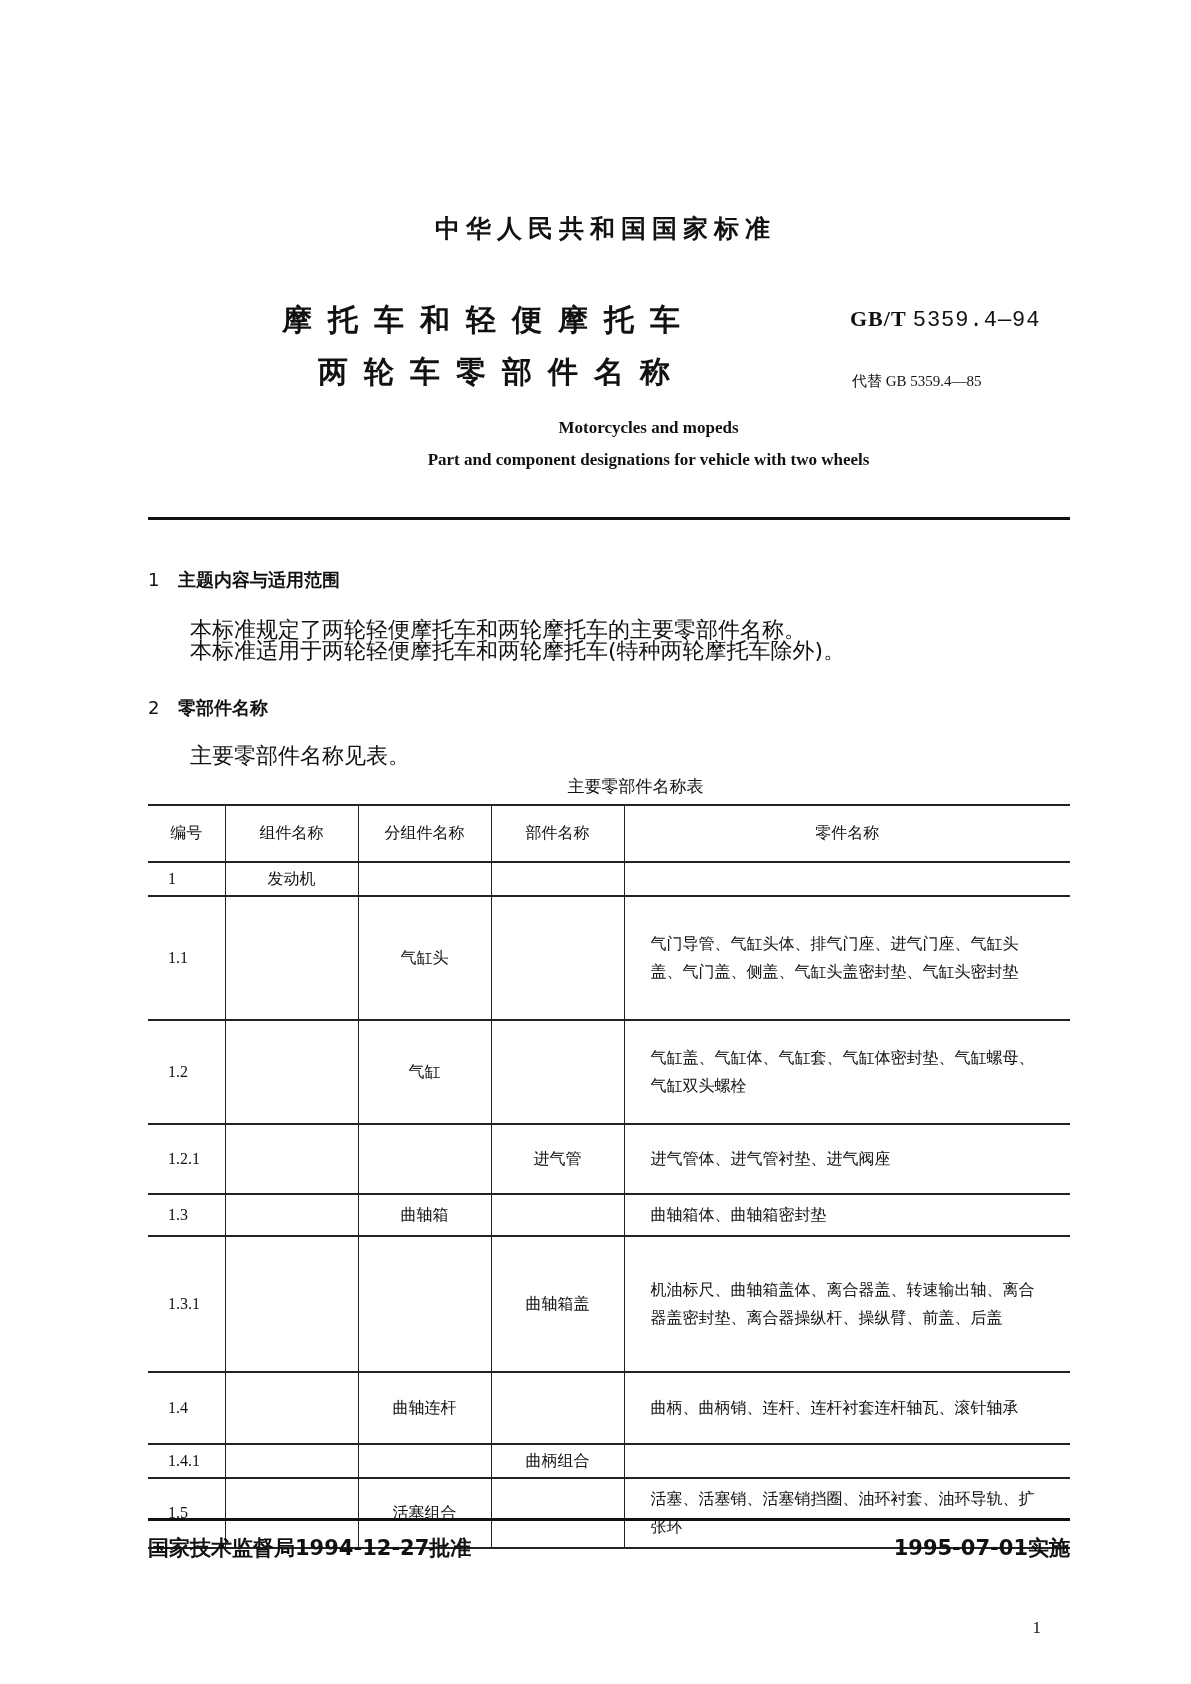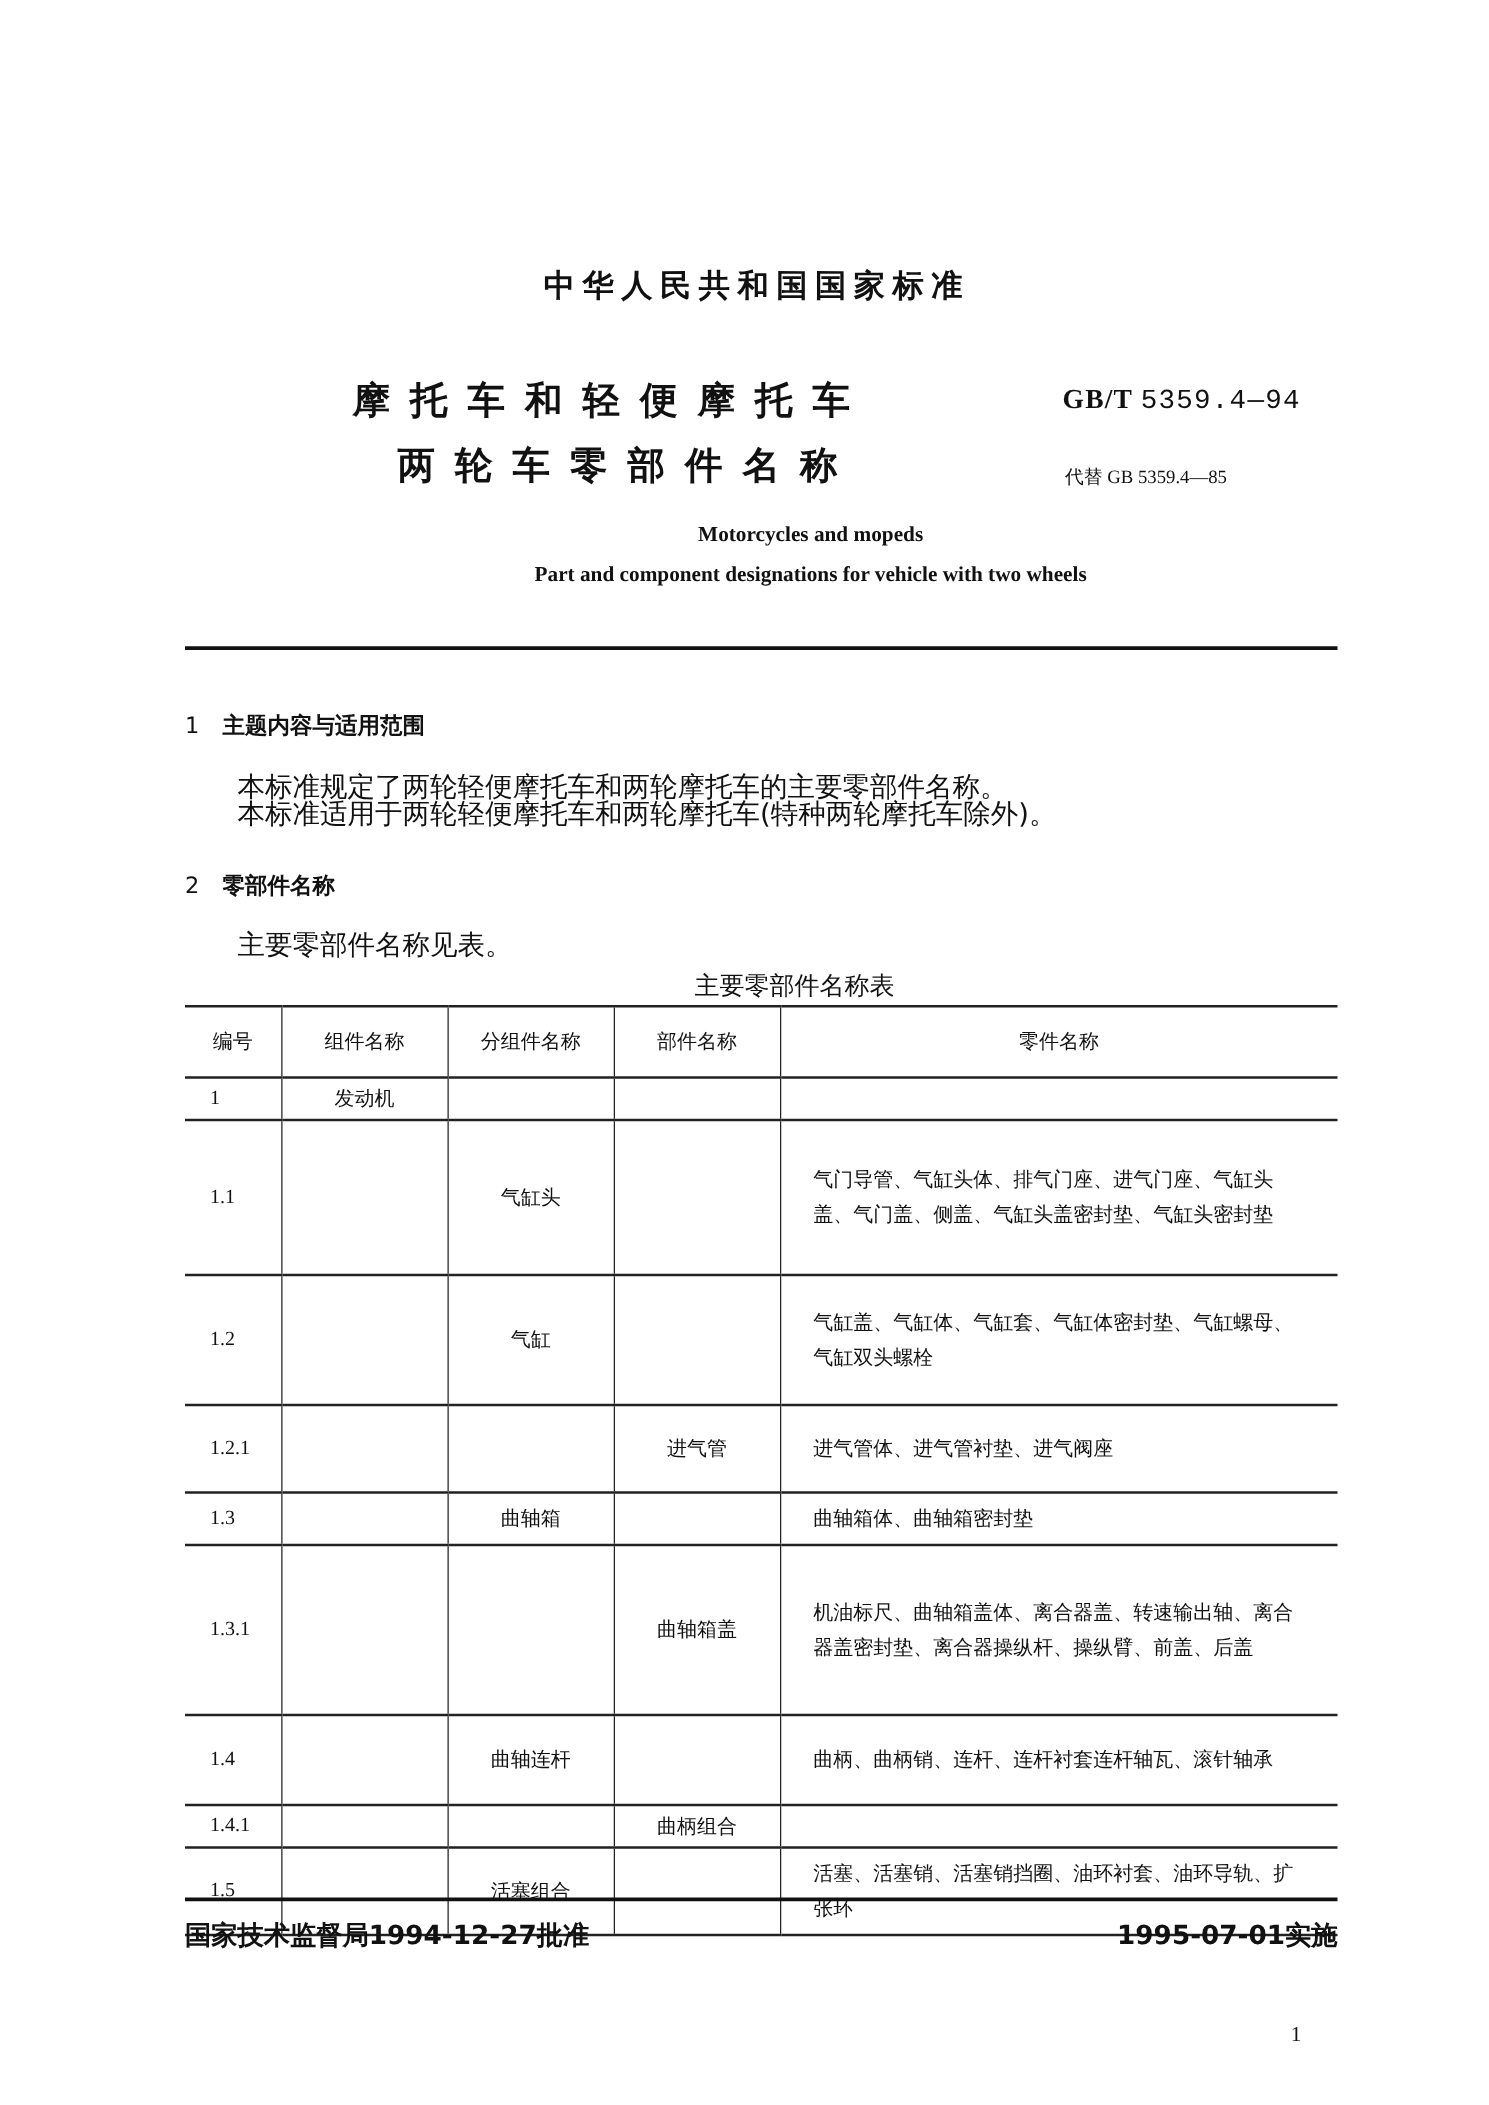--- a/index.html
+++ b/index.html
@@ -30,21 +30,21 @@
   .r1 { top: 517px; }
   .r2 { top: 1518px; }
   .heading { left: 148px; font-size: 18px; font-weight: bold; }
   .heading .hnum { font-weight: normal; display: inline-block; width: 30px; }
   .h1 { top: 568px; }
   .h2 { top: 696px; }
   .para { left: 190px; font-size: 22px; }
   .p1 { top: 615px; }
   .p2 { top: 636px; }
   .p3 { top: 741px; }
-  .tcaption { left: 0; width: 1191px; text-align: center; top: 775px; font-size: 20px; padding-left: 80px; box-sizing: border-box; }
+  .tcaption { left: 0; width: 1191px; text-align: center; top: 775px; font-size: 17px; padding-left: 80px; box-sizing: border-box; }
   table.parts {
     position: absolute; left: 148px; top: 804px; width: 922px;
     border-collapse: collapse; font-size: 16px;
   }
   table.parts th, table.parts td {
     border-left: 1.5px solid #222; border-right: 1.5px solid #222;
     border-top: 2px solid #222; border-bottom: 2px solid #222;
     vertical-align: middle; padding: 0;
   }
   table.parts tr > *:first-child { border-left: none; }

